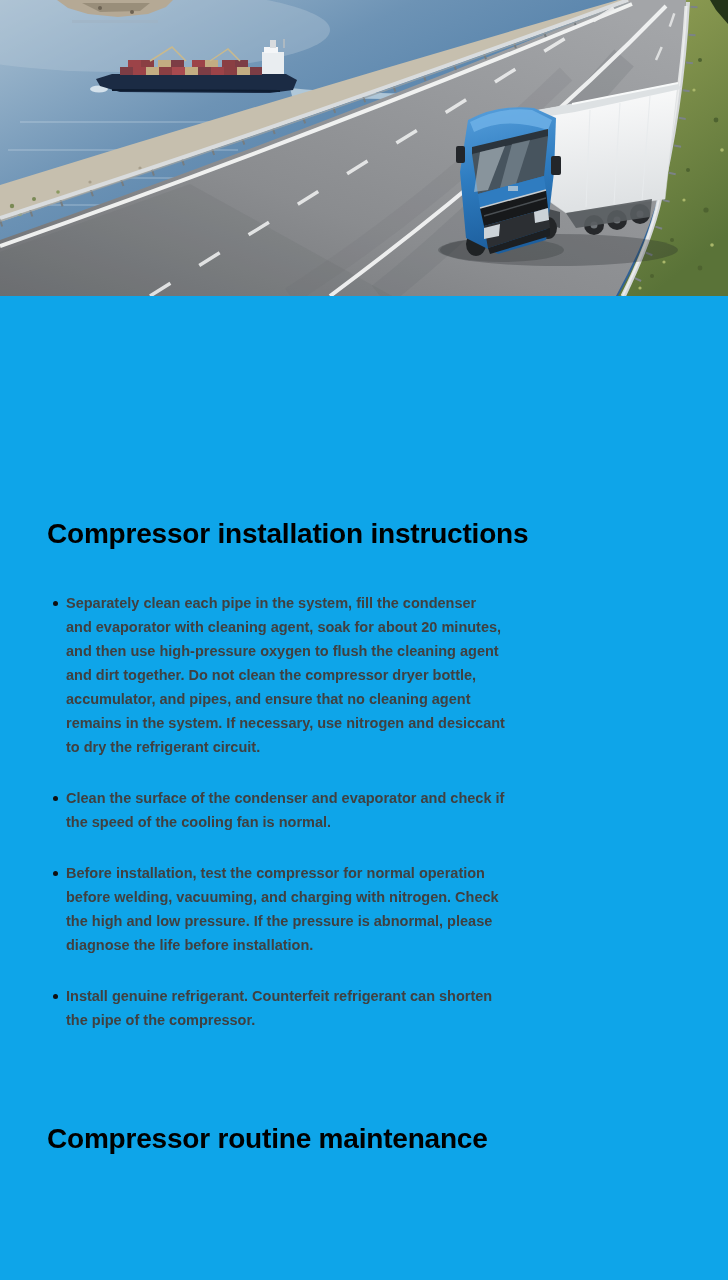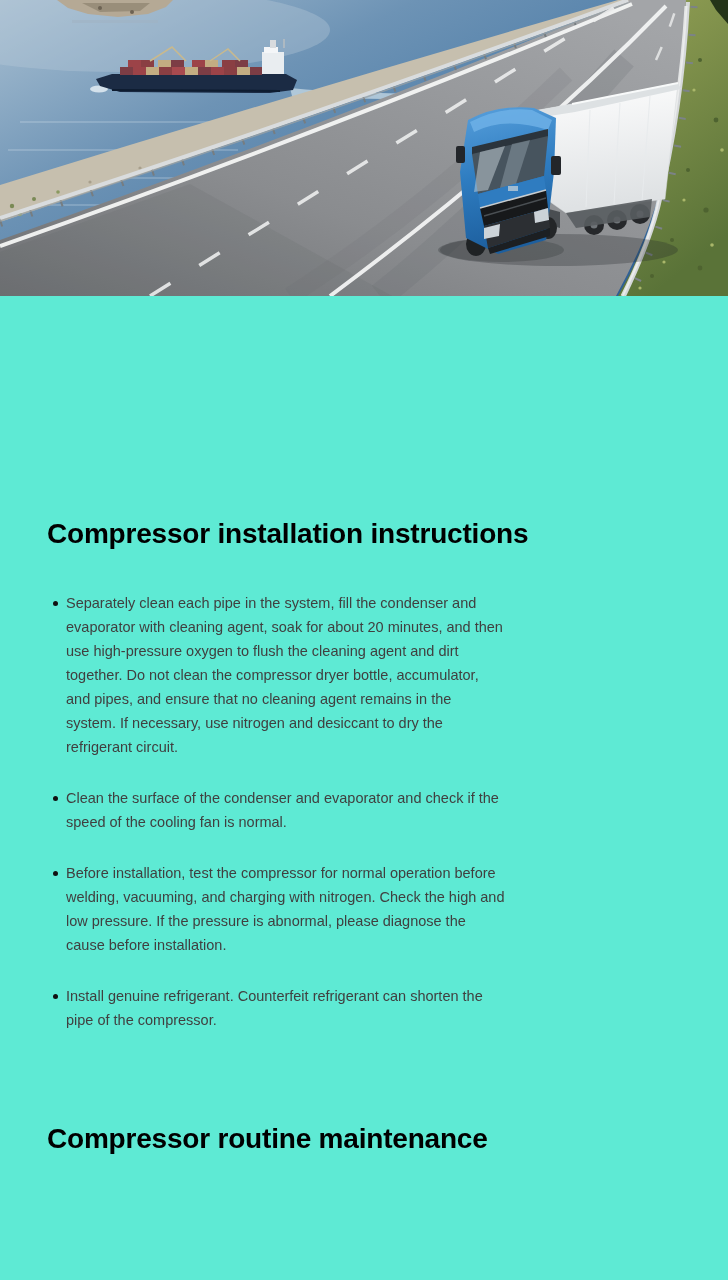--- a/index.html
+++ b/index.html
@@ -7,21 +7,21 @@
   body {
     width: 728px;
     font-family: "Liberation Sans", sans-serif;
     background: #ffffff;
   }
   .page {
     position: relative;
     width: 728px;
     height: 1280px;
     overflow: hidden;
-    background: #5eead4;
+    background: #0ea5e9;
   }
   .hero {
     width: 728px;
     height: 296px;
     line-height: 0;
   }
   .hero svg { display: block; }
   .content {
     padding-left: 47px;
     padding-right: 40px;
@@ -34,20 +34,21 @@
     color: #000000;
     letter-spacing: -0.2px;
   }
   .heading-install { margin-top: 223px; }
   .heading-maint   { margin-top: 92px; }
   .bullet-list {
     margin: 43px 0 0 0;
     padding: 0 0 0 19px;
     list-style: none;
     width: 458px;
+    font-weight: bold;
   }
   .bullet-list li {
     position: relative;
     font-size: 14.5px;
     line-height: 24px;
     color: #404040;
   }
   .bullet-list li + li { margin-top: 27px; }
   .bullet-list li::before {
     content: "";
@@ -260,20 +261,20 @@
     </svg>
   </div>
 
   <div class="content">
 
     <h2 class="section-heading heading-install">Compressor installation instructions</h2>
 
     <ul class="bullet-list">
       <li>Separately clean each pipe in the system, fill the condenser and evaporator with cleaning agent, soak for about 20 minutes, and then use high-pressure oxygen to flush the cleaning agent and dirt together. Do not clean the compressor dryer bottle, accumulator, and pipes, and ensure that no cleaning agent remains in the system. If necessary, use nitrogen and desiccant to dry the refrigerant circuit.</li>
       <li>Clean the surface of the condenser and evaporator and check if the speed of the cooling fan is normal.</li>
-      <li>Before installation, test the compressor for normal operation before welding, vacuuming, and charging with nitrogen. Check the high and low pressure. If the pressure is abnormal, please diagnose the cause before installation.</li>
+      <li>Before installation, test the compressor for normal operation before welding, vacuuming, and charging with nitrogen. Check the high and low pressure. If the pressure is abnormal, please diagnose the life before installation.</li>
       <li>Install genuine refrigerant. Counterfeit refrigerant can shorten the pipe of the compressor.</li>
     </ul>
 
     <h2 class="section-heading heading-maint">Compressor routine maintenance</h2>
 
   </div>
 </div>
 
 </body></html>

